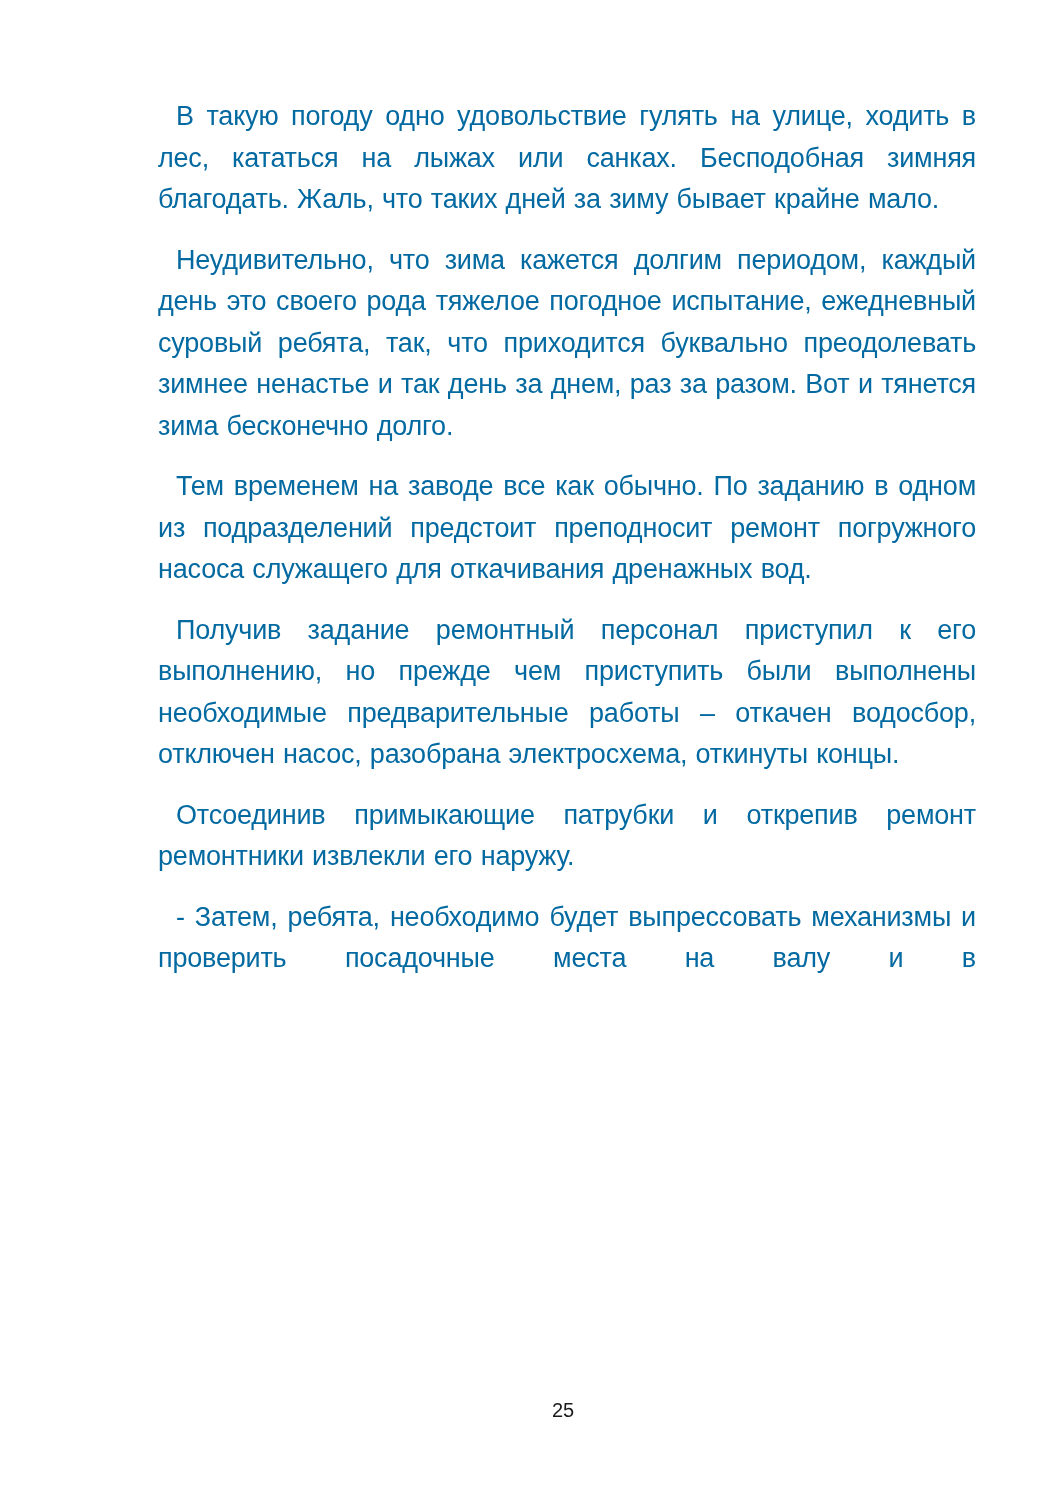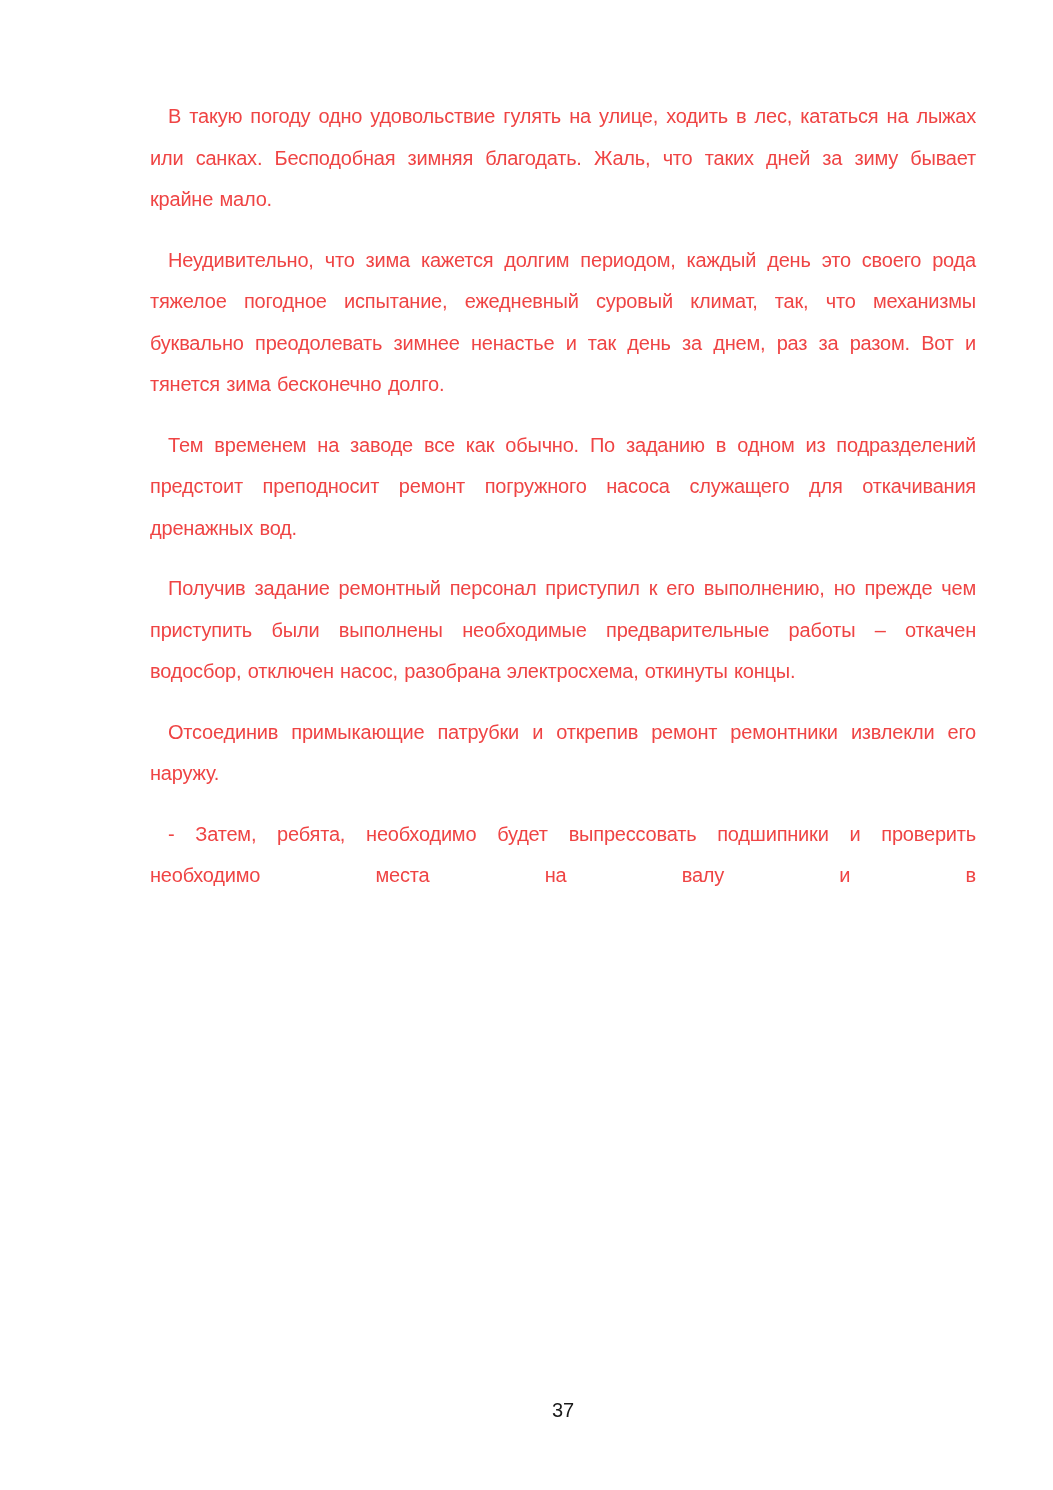--- a/index.html
+++ b/index.html
@@ -16,28 +16,28 @@
     font-family: "Liberation Sans", "DejaVu Sans", sans-serif;
   }
   .text-block {
     position: absolute;
     left: 150px;
     top: 96px;
     width: 826px;
     color: #1a1a1a;
   }
   .text-block p {
-    margin: 0 0 19px 0;
-    font-size: 20px;
+    margin: 0 0 19px 8px;
+    font-size: 27px;
     line-height: 41.5px;
     text-align: justify;
     text-indent: 18px;
     letter-spacing: -0.2px;
     word-spacing: 1px;
-    color: #ef4444;
+    color: #0369a1;
   }
   
   .text-block p.continued {
     text-align-last: justify;
   }
   .page-number {
     position: absolute;
     left: 150px;
     width: 826px;
     top: 1396px;
@@ -46,20 +46,20 @@
     line-height: 28px;
     color: #1a1a1a;
   }
 </style>
 </head>
 <body>
 
 <div class="page">
   <div class="text-block">
     <p>В такую погоду одно удовольствие гулять на улице, ходить в лес, кататься на лыжах или санках. Бесподобная зимняя благодать. Жаль, что таких дней за зиму бывает крайне мало.</p>
-    <p>Неудивительно, что зима кажется долгим периодом, каждый день это своего рода тяжелое погодное испытание, ежедневный суровый климат, так, что механизмы буквально преодолевать зимнее ненастье и так день за днем, раз за разом. Вот и тянется зима бесконечно долго.</p>
+    <p>Неудивительно, что зима кажется долгим периодом, каждый день это своего рода тяжелое погодное испытание, ежедневный суровый ребята, так, что приходится буквально преодолевать зимнее ненастье и так день за днем, раз за разом. Вот и тянется зима бесконечно долго.</p>
     <p>Тем временем на заводе все как обычно. По заданию в одном из подразделений предстоит преподносит ремонт погружного насоса служащего для откачивания дренажных вод.</p>
     <p>Получив задание ремонтный персонал приступил к его выполнению, но прежде чем приступить были выполнены необходимые предварительные работы – откачен водосбор, отключен насос, разобрана электросхема, откинуты концы.</p>
     <p>Отсоединив примыкающие патрубки и открепив ремонт ремонтники извлекли его наружу.</p>
-    <p class="continued">- Затем, ребята, необходимо будет выпрессовать подшипники и проверить необходимо места на валу и в</p>
+    <p class="continued">- Затем, ребята, необходимо будет выпрессовать механизмы и проверить посадочные места на валу и в</p>
   </div>
-  <div class="page-number">37</div>
+  <div class="page-number">25</div>
 </div>
 
 </body></html>

